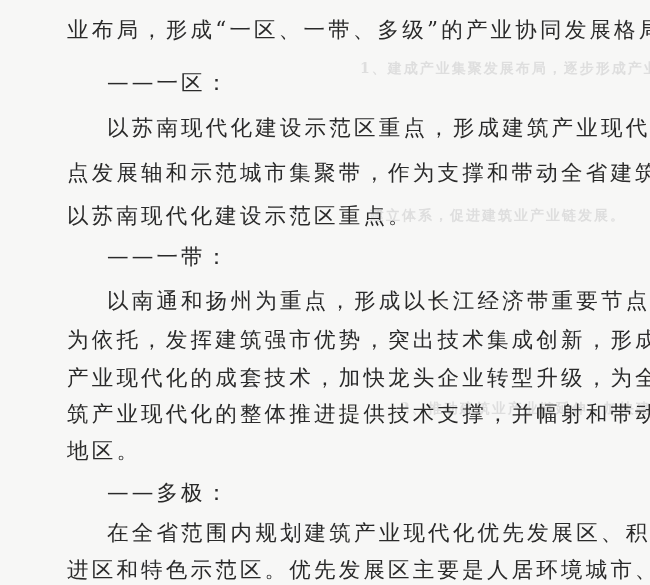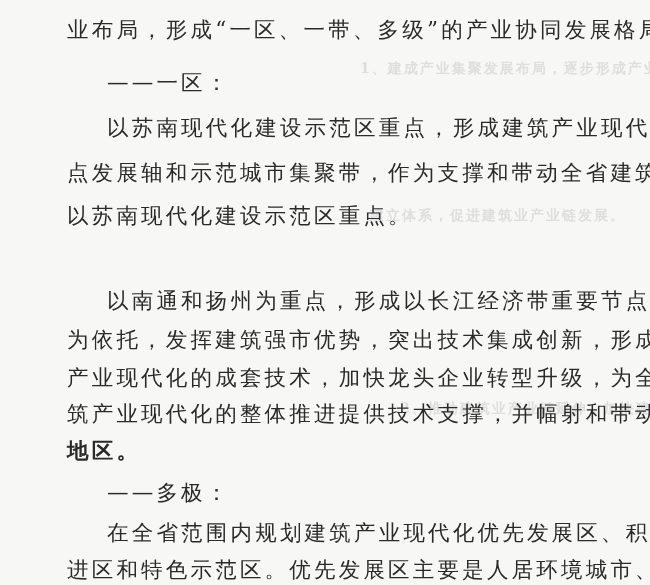--- a/index.html
+++ b/index.html
@@ -35,22 +35,23 @@
 <div class="page">
   <div class="bleed" style="left:360px; top:60px;">1、建成产业集聚发展布局，逐步形成产业发展的新格局</div>
   <div class="bleed" style="left:370px; top:207px;">建立体系，促进建筑业产业链发展。</div>
   <div class="bleed" style="left:400px; top:400px;">2、推动建筑业产业链延伸，加快建筑业转型</div>
 
   <div class="line" style="top:17px;">业布局，形成“一区、一带、多级”的产业协同发展格局。</div>
   <div class="line indent" style="top:70px;">——一区：</div>
   <div class="line indent" style="top:115px;">以苏南现代化建设示范区重点，形成建筑产业现代化重</div>
   <div class="line" style="top:160px;">点发展轴和示范城市集聚带，作为支撑和带动全省建筑产业</div>
   <div class="line" style="top:203px;">以苏南现代化建设示范区重点。</div>
+  <div class="line indent" style="top:244px;">——一带：</div>
   <div class="line indent" style="top:288px;">以南通和扬州为重点，形成以长江经济带重要节点城市</div>
   <div class="line" style="top:327px;">为依托，发挥建筑强市优势，突出技术集成创新，形成建筑</div>
   <div class="line" style="top:365px;">产业现代化的成套技术，加快龙头企业转型升级，为全省建</div>
   <div class="line" style="top:401px;">筑产业现代化的整体推进提供技术支撑，并幅射和带动周边</div>
-  <div class="line" style="top:438px;font-weight:bold;">地区。</div>
+  <div class="line" style="top:438px;">地区。</div>
   <div class="line indent" style="top:480px;">——多极：</div>
   <div class="line indent" style="top:520px;">在全省范围内规划建筑产业现代化优先发展区、积极推</div>
   <div class="line" style="top:557px;">进区和特色示范区。优先发展区主要是人居环境城市、建筑</div>
 
 </div>
 
 </body></html>

